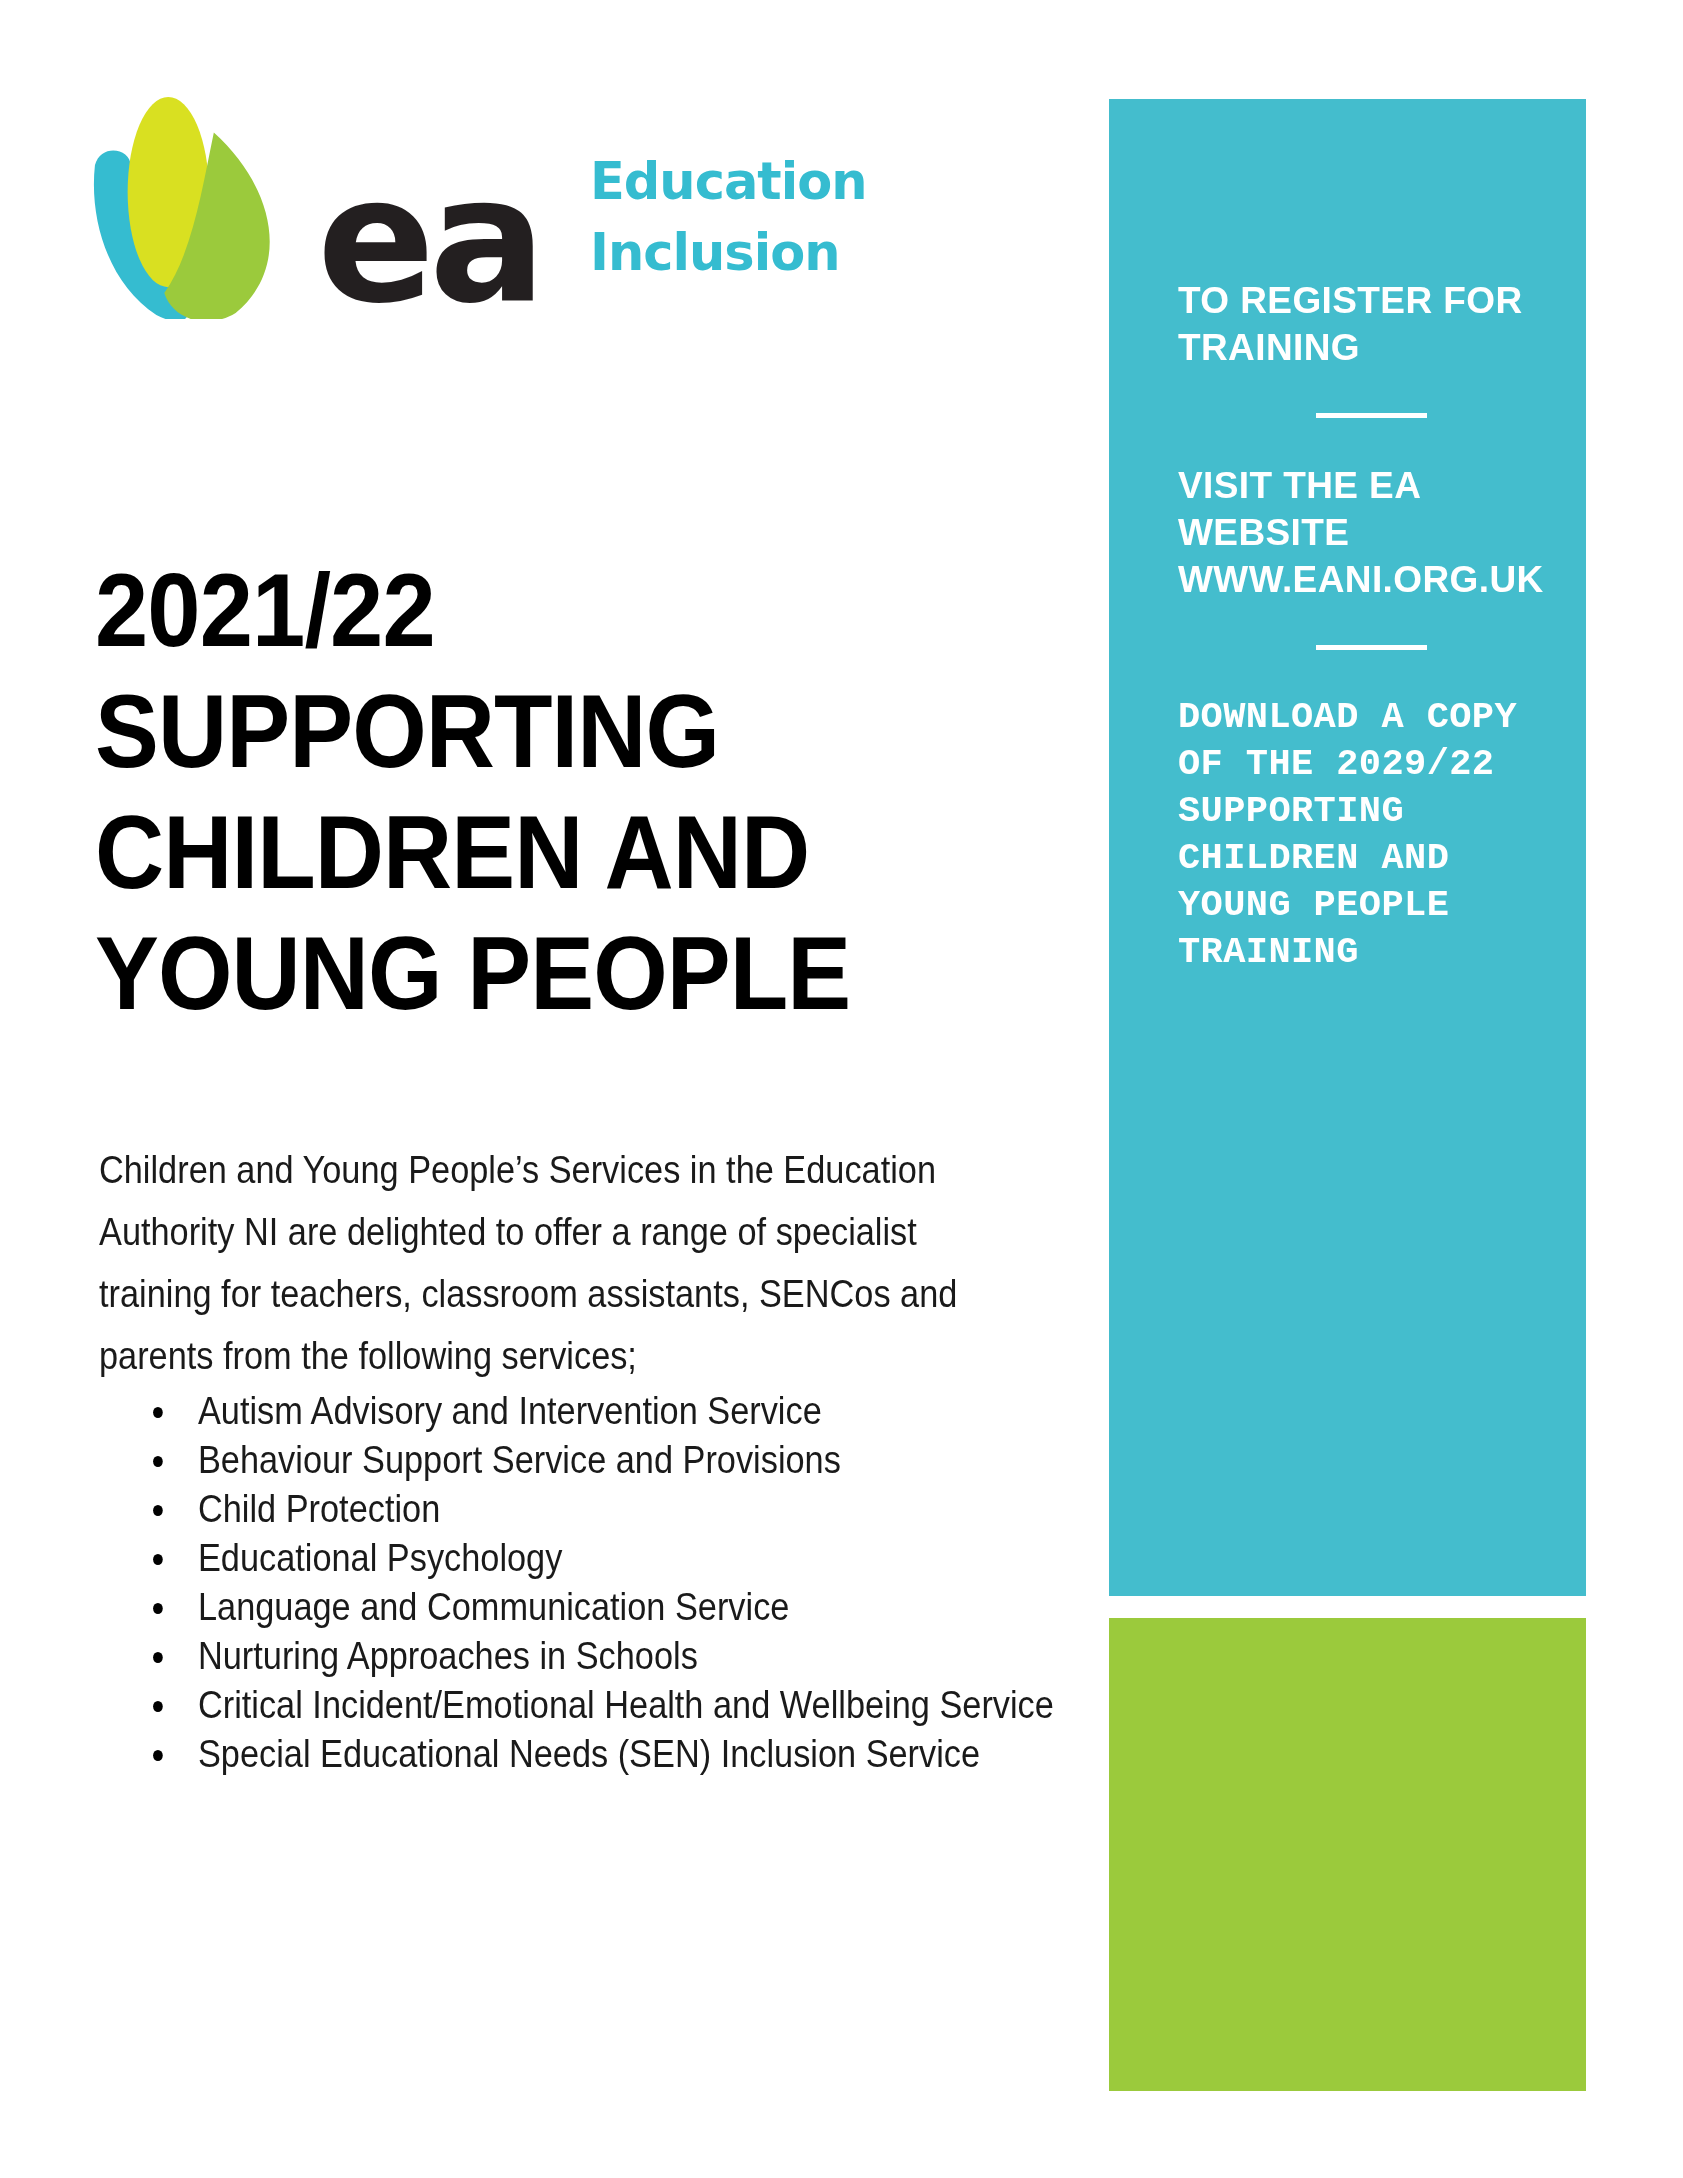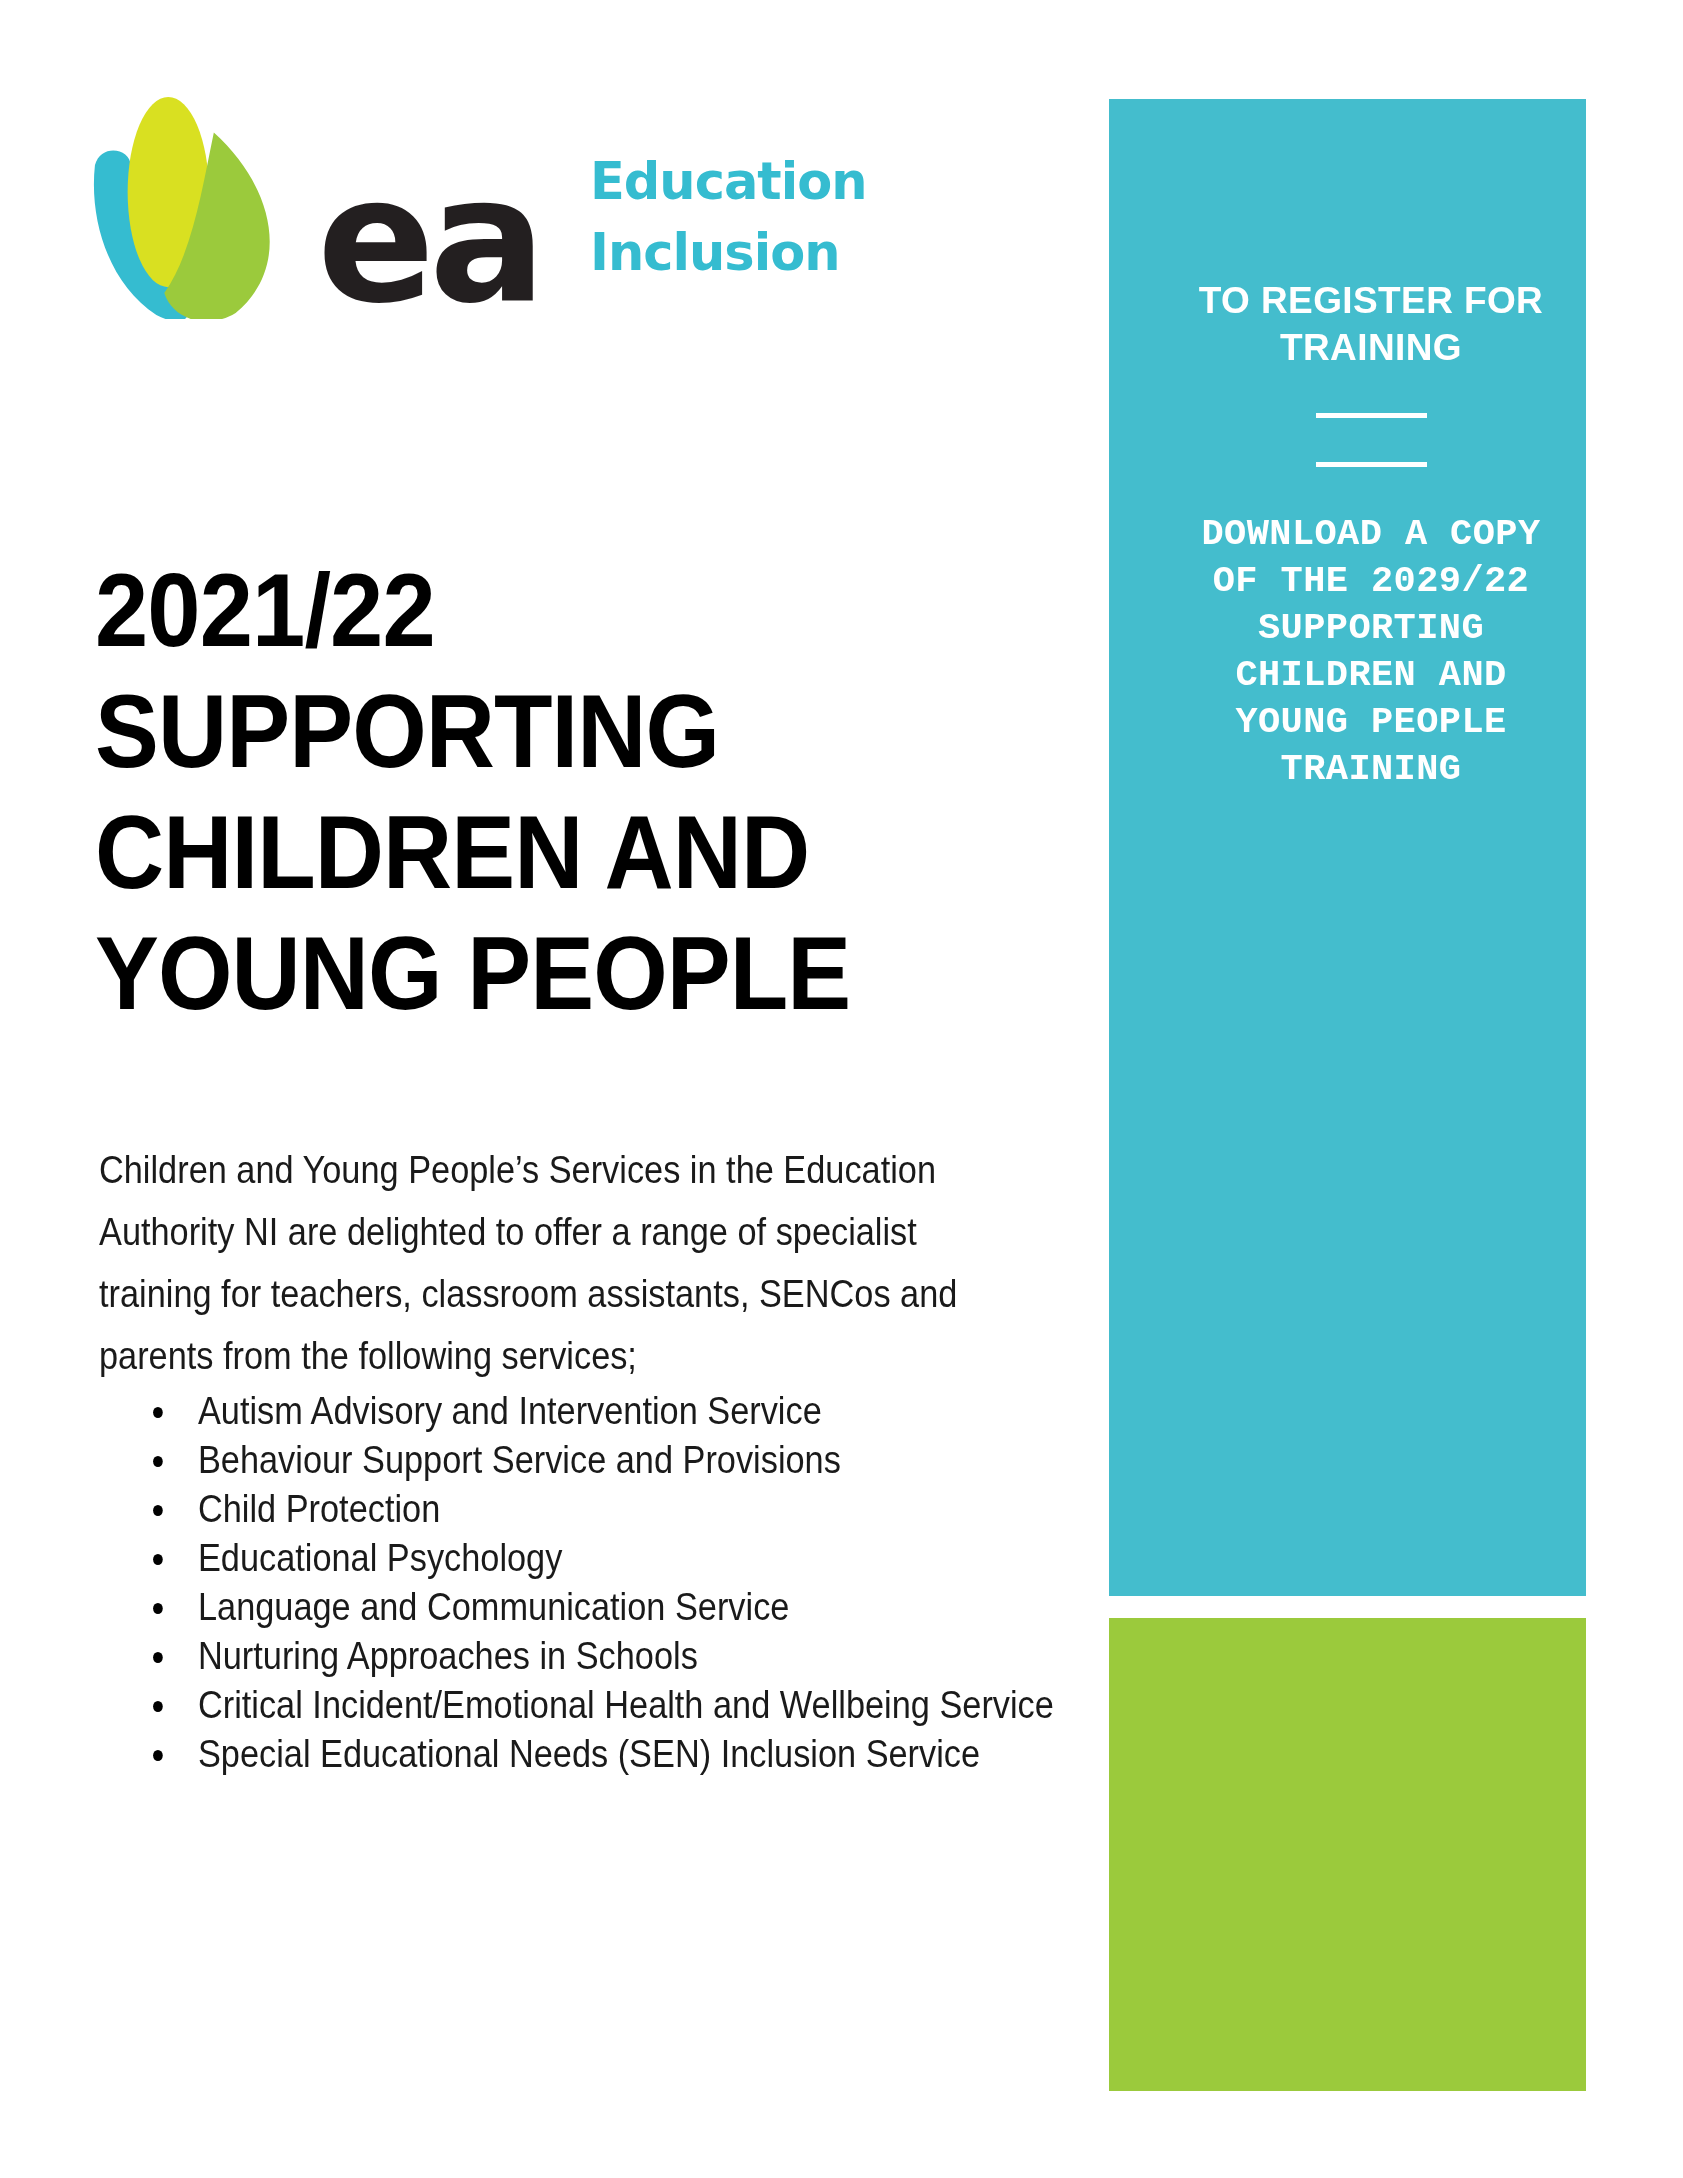--- a/index.html
+++ b/index.html
@@ -141,21 +141,20 @@
     position: absolute;
     left: 1109px;
     top: 1618px;
     width: 477px;
     height: 473px;
     background: #9bca3c;
   }
 
   .panel-inner {
     padding: 0 22px;
-    text-align: center;
     margin-left: 47px;
   }
 
   .cta-block {
     font-family: "Liberation Sans", sans-serif;
     font-weight: 700;
     color: #ffffff;
     font-size: 37px;
     line-height: 47px;
     letter-spacing: 0.4px;
@@ -223,20 +222,25 @@
   <aside class="panel-blue">
     <div class="panel-inner">
 
       <div class="cta-block cta-register">
         <span class="line">TO REGISTER FOR</span>
         <span class="line">TRAINING</span>
       </div>
 
       <div class="rule"></div>
 
+      <div class="cta-block cta-visit">
+        <span class="line">VISIT THE EA</span>
+        <span class="line">WEBSITE</span>
+        <span class="line">WWW.EANI.ORG.UK</span>
+      </div>
 
       <div class="rule"></div>
 
       <div class="cta-block cta-download">
         <span class="line">DOWNLOAD A COPY</span>
         <span class="line">OF THE 2029/22</span>
         <span class="line">SUPPORTING</span>
         <span class="line">CHILDREN AND</span>
         <span class="line">YOUNG PEOPLE</span>
         <span class="line">TRAINING</span>

